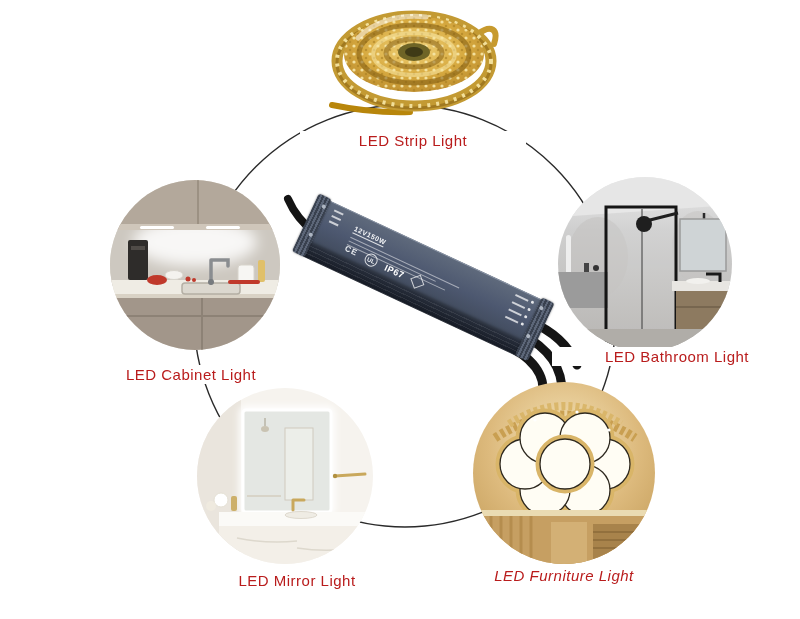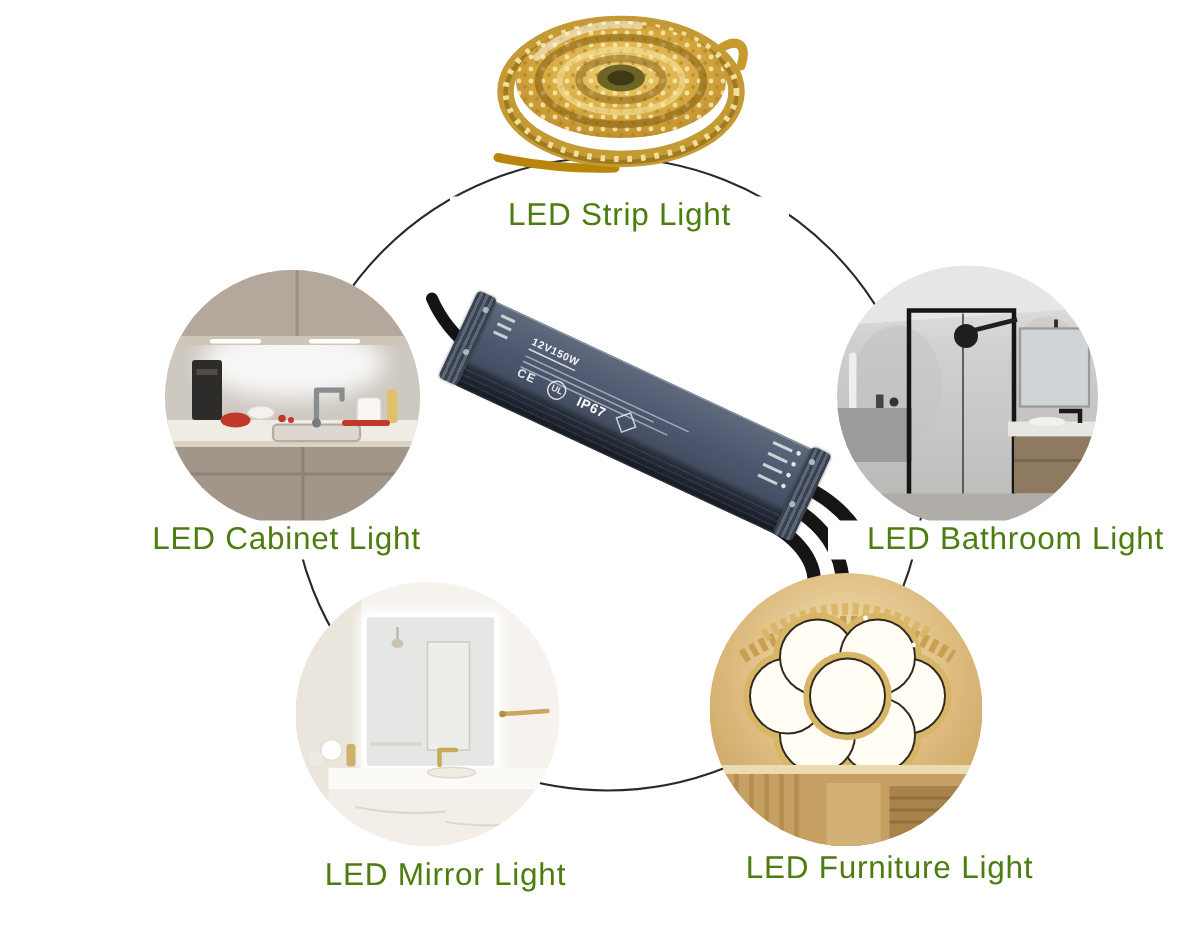--- a/index.html
+++ b/index.html
@@ -12,27 +12,27 @@
   
   .app-circle{position:absolute;border-radius:50%;overflow:hidden;z-index:2;}
   .app-circle svg{display:block;}
   .c-cabinet{left:110px;top:180px;width:170px;height:170px;}
   .c-bathroom{left:558px;top:177px;width:174px;height:174px;}
   .c-mirror{left:197px;top:388px;width:176px;height:176px;}
   .c-furniture{left:473px;top:382px;width:182px;height:182px;}
   .strip-img{position:absolute;left:328px;top:4px;width:172px;height:116px;z-index:2;}
 
   
-  .app-label{position:absolute;z-index:4;color:#4d7c0f;font-size:21px;letter-spacing:.5px;
+  .app-label{position:absolute;z-index:4;color:#b91c1c;font-size:15px;letter-spacing:.5px;
              text-align:center;background:#fff;padding:1px 3px;white-space:nowrap;}
   .l-strip{left:300px;top:131px;width:220px;}
-  .l-cabinet{left:75px;top:347px;width:226px;}
+  .l-cabinet{left:75px;top:365px;width:226px;}
   .l-bathroom{left:552px;top:347px;width:244px;}
   .l-mirror{left:185px;top:571px;width:218px;}
-  .l-furniture{left:465px;top:566px;width:250px;}
+  .l-furniture{left:436px;top:566px;width:250px;font-style:italic;}
 
   
   .device{position:absolute;left:297px;top:247px;width:250px;height:66px;
           transform:rotate(25deg);z-index:3;}
   .dev-side{position:absolute;left:3px;top:44px;width:246px;height:18px;
             background:linear-gradient(180deg,#2d3442,#151a24);
             border-radius:0 0 6px 6px;
             box-shadow:inset 0 2px 0 rgba(255,255,255,.08);}
   .dev-side::before{content:"";position:absolute;inset:0;
             background:repeating-linear-gradient(0deg,rgba(255,255,255,.08) 0 1px,transparent 1px 4px);}

